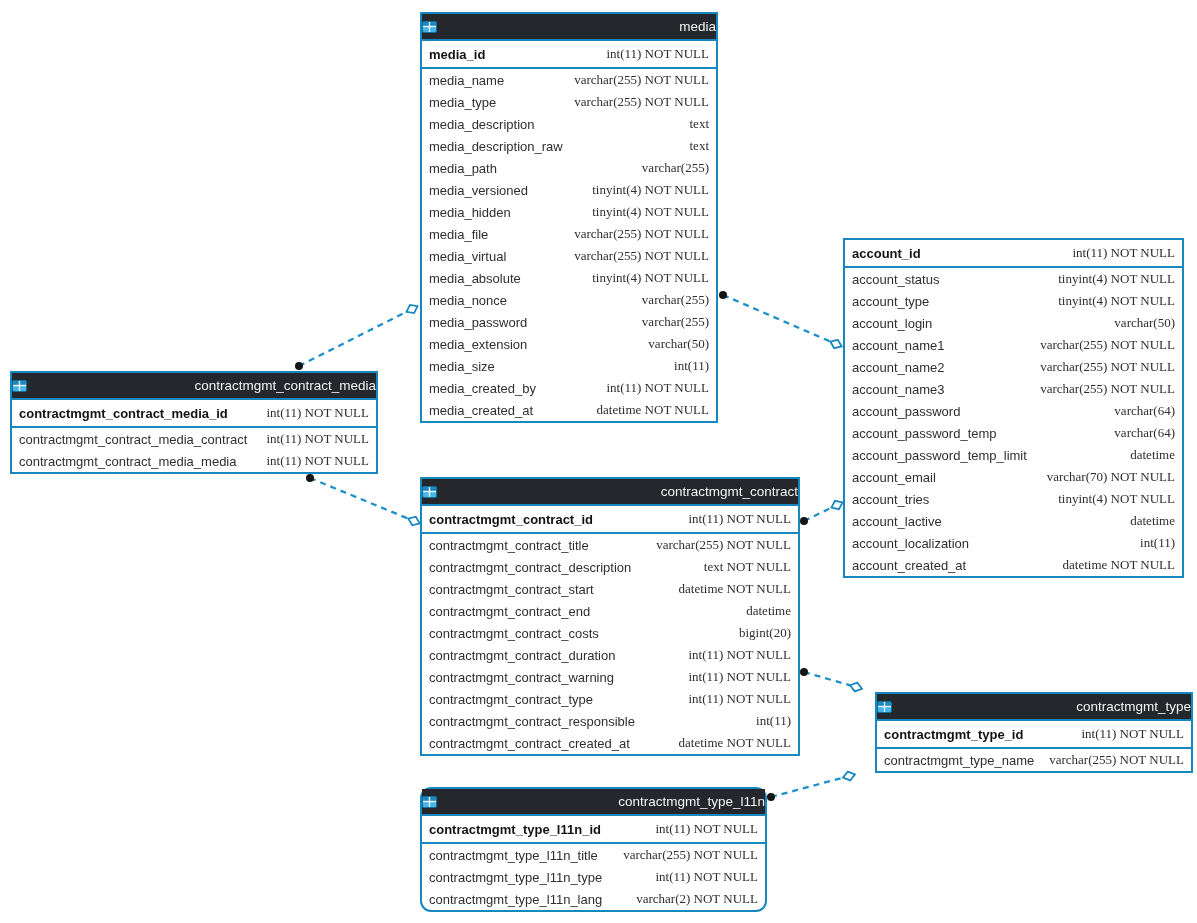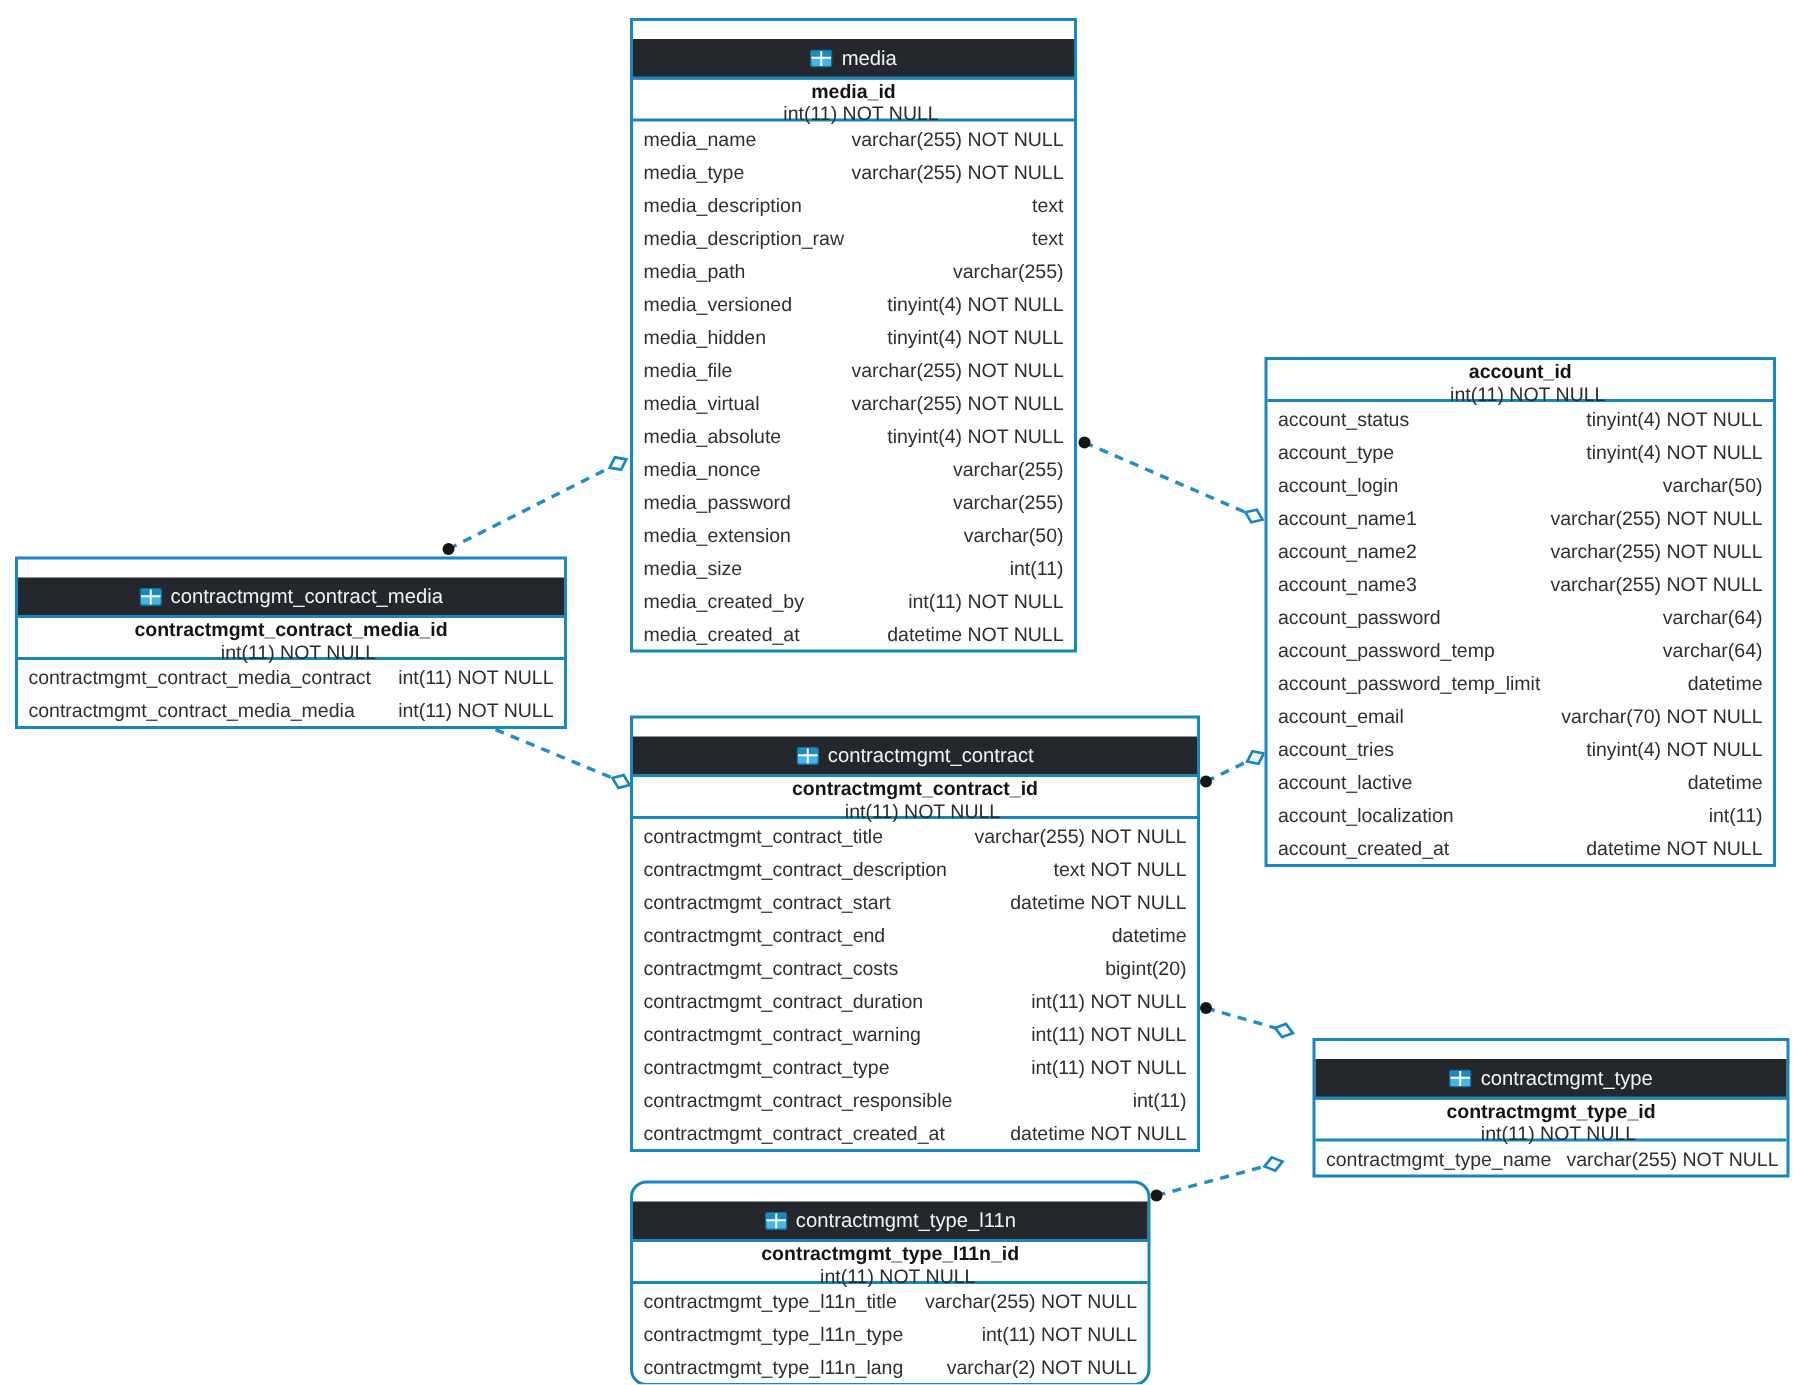--- a/index.html
+++ b/index.html
@@ -2,30 +2,30 @@
 <html><head>
 <meta charset="utf-8">
 <style>
   html,body{margin:0;padding:0;background:#ffffff;}
   body{font-family:"Liberation Sans","DejaVu Sans",sans-serif;}
   .canvas{position:relative;width:1197px;height:923px;background:#ffffff;overflow:hidden;}
   #connectors{position:absolute;left:0;top:0;width:1197px;height:923px;z-index:1;}
   .table{position:absolute;z-index:2;box-sizing:border-box;background:#ffffff;
          border:2px solid #1787c0;}
   .t-header{height:25px;background:#24282c;border-bottom:2px solid #1787c0;
-            display:flex;align-items:center;justify-content:center;gap:6px;
-            color:#f2f2f2;font-size:13.5px;margin-top:12px;}
+            display:flex;align-items:center;justify-content:space-between;gap:6px;
+            color:#f2f2f2;font-size:13.5px;}
   .t-icon{display:inline-flex;align-items:center;}
-  .t-pk .row{height:26px;border-bottom:2px solid #1787c0;flex-direction:column;}
+  .t-pk .row{height:26px;border-bottom:2px solid #1787c0;}
   .t-pk .fname{font-weight:700;color:#131313;}
   .t-pk .ftype{color:#2b2b2b;}
   .row{display:flex;align-items:center;justify-content:space-between;
        height:22px;padding:0 7px;white-space:nowrap;font-size:13px;color:#2f2f2f;}
   .fname{text-align:left;}
-  .ftype{text-align:right;margin-left:10px;}
+  .ftype{text-align:right;margin-left:10px;font-family:Liberation Serif, serif;}
   
   #t-media    {left:420px; top:12px;  width:298px;}
   #t-account  {left:843px; top:238px; width:341px;}
   #t-ccm      {left:10px;  top:371px; width:368px;}
   #t-contract {left:420px; top:477px; width:380px;}
   #t-type     {left:875px; top:692px; width:318px;}
   #t-l11n     {left:420px; top:787px; width:347px;border-radius:11px;}
 </style>
 </head>
 <body>

